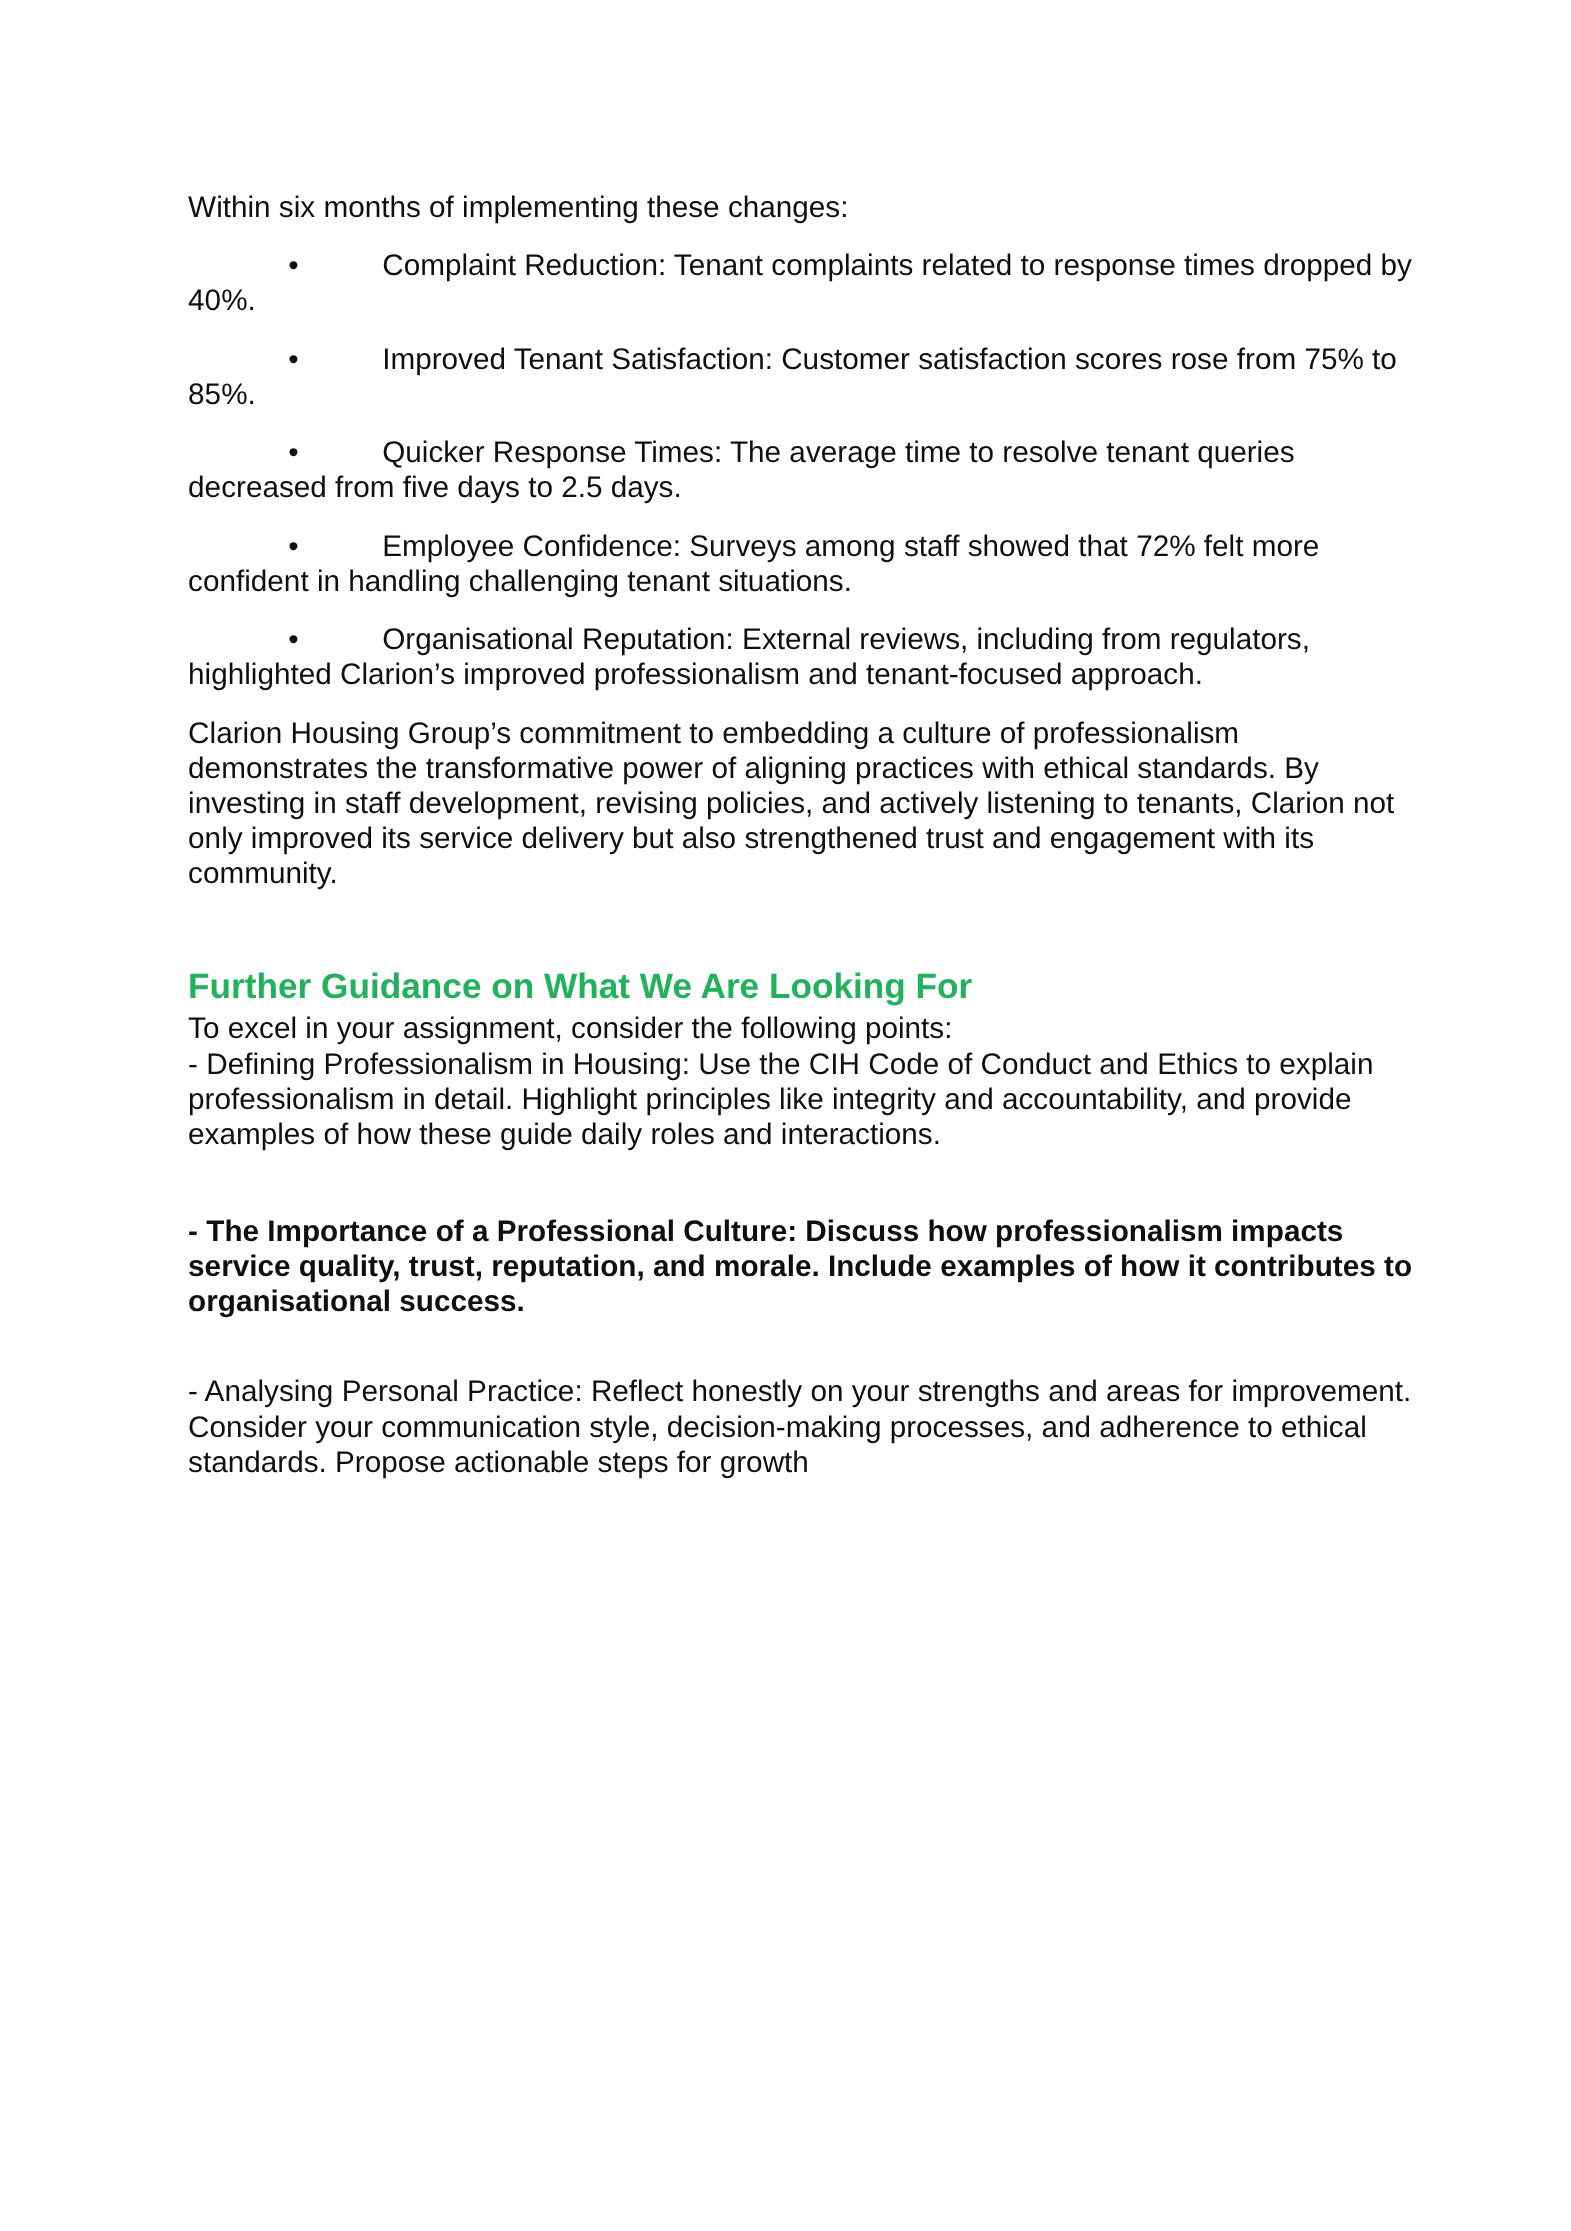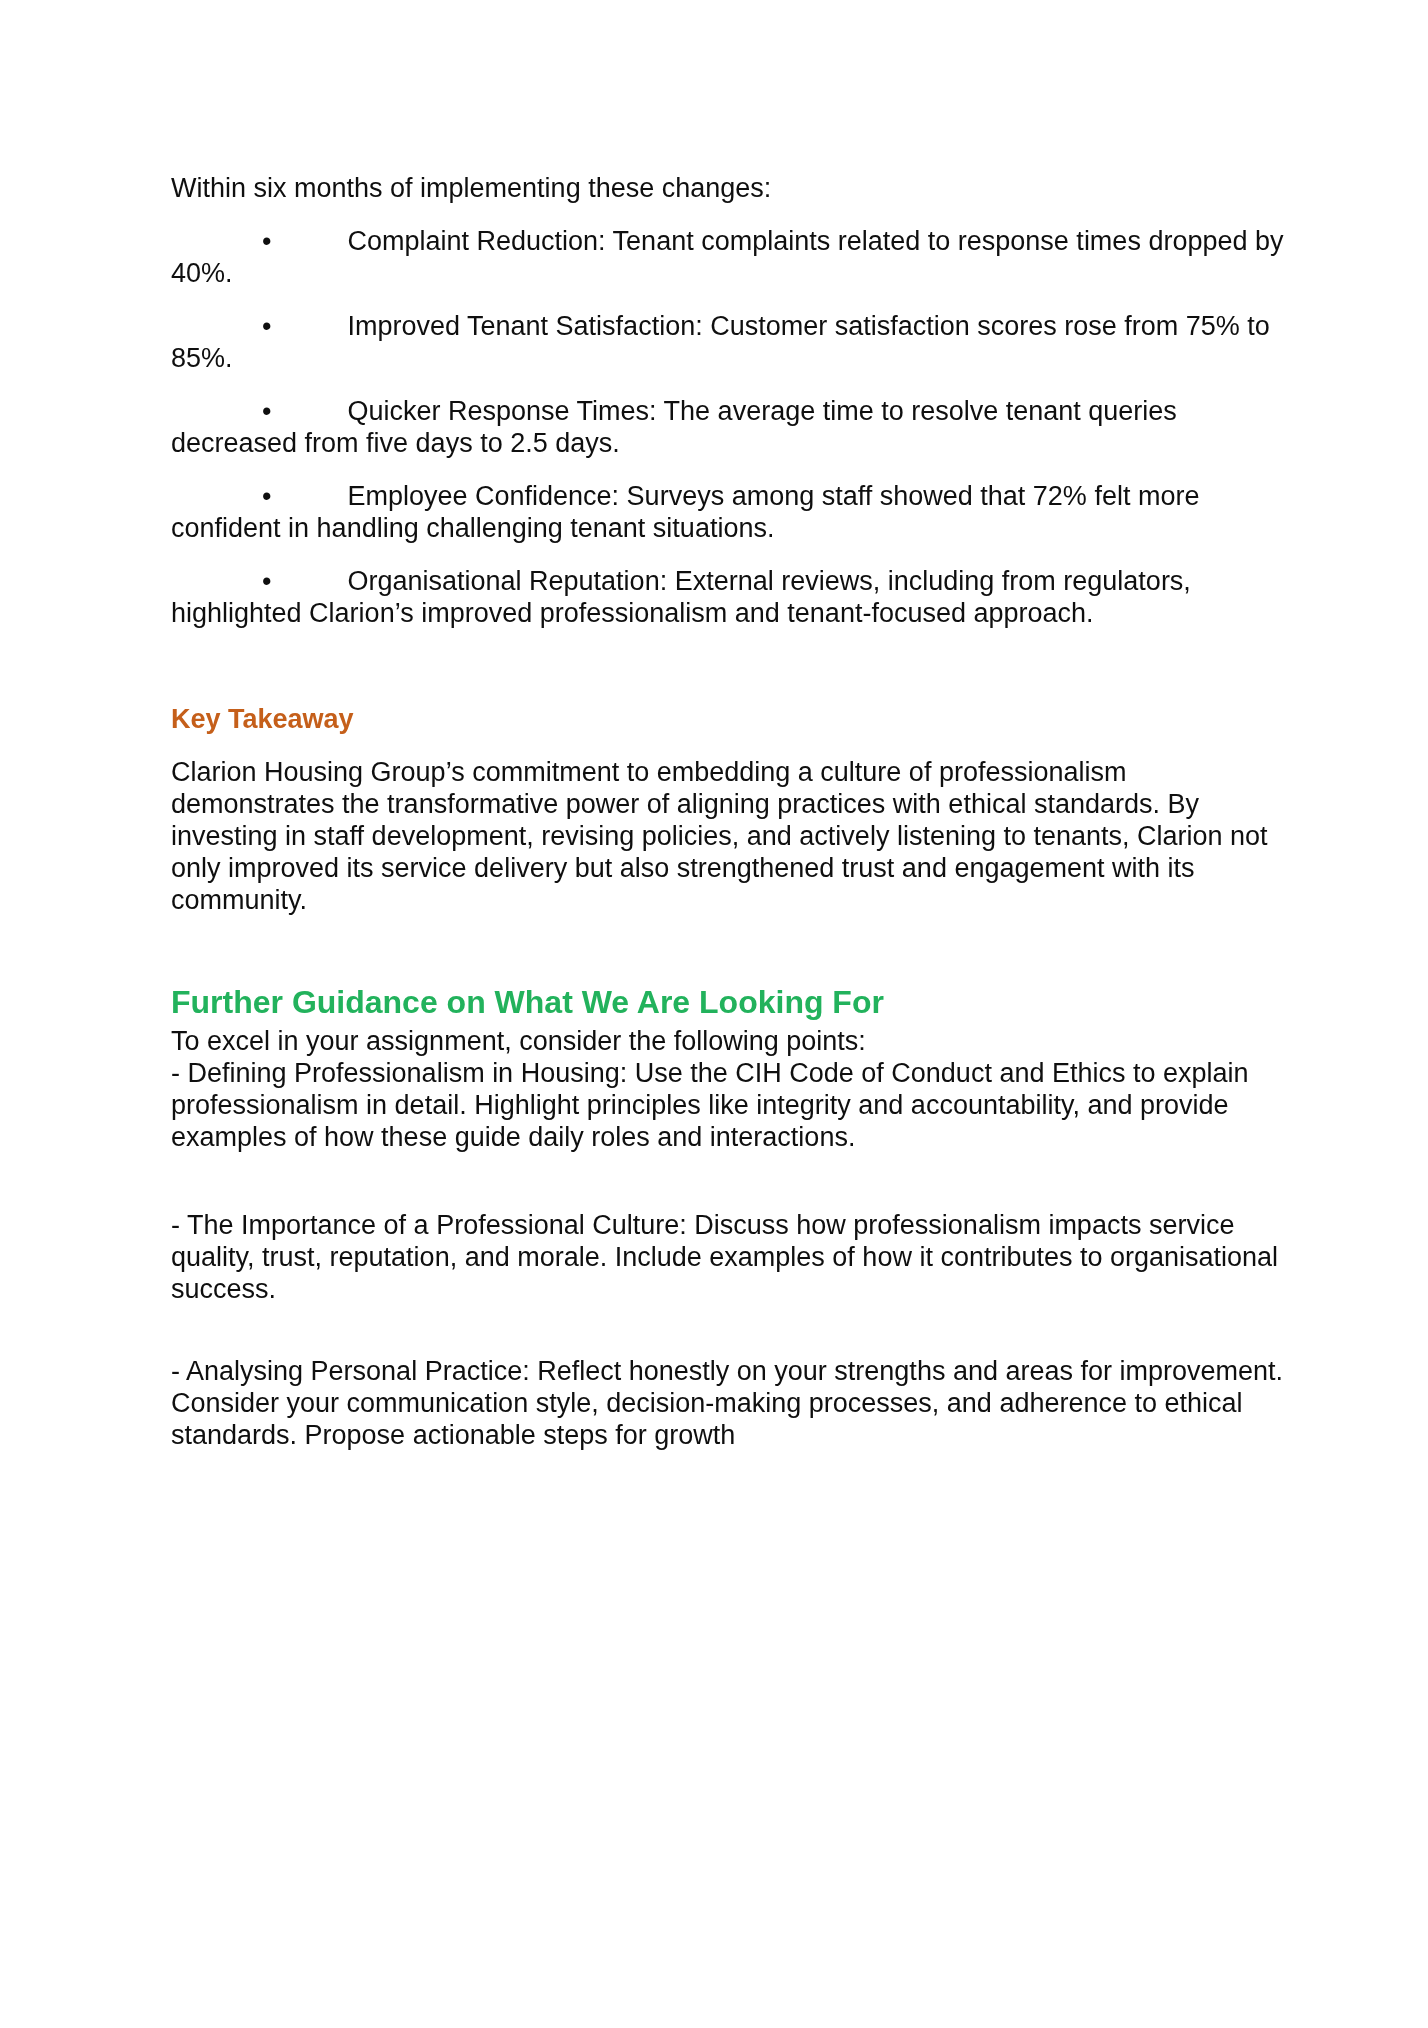--- a/index.html
+++ b/index.html
@@ -46,42 +46,41 @@
 
   .g-h {
     margin: 67px 0 4px 0;
     font-size: 32px;
     line-height: 38px;
     font-weight: 700;
     color: #22B25C;
   }
   .g-lead { margin: 0; }
   .g-p0 { margin: 0; }
-  .g-p1 { margin-top: 56px; }
+  .g-p1 { margin-top: 56px; font-weight: bold; }
   .g-p2 { margin-top: 50px; }
 </style>
 </head>
 <body>
 
 <div class="page">
   <div class="content">
 
     <p>Within six months of implementing these changes:</p>
 
     <p class="li"><span class="sp1"></span><span>•</span><span class="sp2"></span><span>Complaint Reduction: Tenant complaints related to response times dropped by 40%.</span></p>
 
     <p class="li"><span class="sp1"></span><span>•</span><span class="sp2"></span><span>Improved Tenant Satisfaction: Customer satisfaction scores rose from 75% to 85%.</span></p>
 
     <p class="li"><span class="sp1"></span><span>•</span><span class="sp2"></span><span>Quicker Response Times: The average time to resolve tenant queries decreased from five days to 2.5 days.</span></p>
 
     <p class="li"><span class="sp1"></span><span>•</span><span class="sp2"></span><span>Employee Confidence: Surveys among staff showed that 72% felt more confident in handling challenging tenant situations.</span></p>
 
     <p class="li"><span class="sp1"></span><span>•</span><span class="sp2"></span><span>Organisational Reputation: External reviews, including from regulators, highlighted Clarion’s improved professionalism and tenant-focused approach.</span></p>
 
-    <p class="kt-h">Key Takeaway</p>
     <p class="kt-b">Clarion Housing Group’s commitment to embedding a culture of professionalism demonstrates the transformative power of aligning practices with ethical standards. By investing in staff development, revising policies, and actively listening to tenants, Clarion not only improved its service delivery but also strengthened trust and engagement with its community.</p>
 
     <p class="g-h">Further Guidance on What We Are Looking For</p>
     <p class="g-lead">To excel in your assignment, consider the following points:</p>
     <p class="g-p0">- Defining Professionalism in Housing: Use the CIH Code of Conduct and Ethics to explain professionalism in detail. Highlight principles like integrity and accountability, and provide examples of how these guide daily roles and interactions.</p>
     <p class="g-p1">- The Importance of a Professional Culture: Discuss how professionalism impacts service quality, trust, reputation, and morale. Include examples of how it contributes to organisational success.</p>
     <p class="g-p2">- Analysing Personal Practice: Reflect honestly on your strengths and areas for improvement. Consider your communication style, decision-making processes, and adherence to ethical standards. Propose actionable steps for growth</p>
 
   </div>
 </div>

